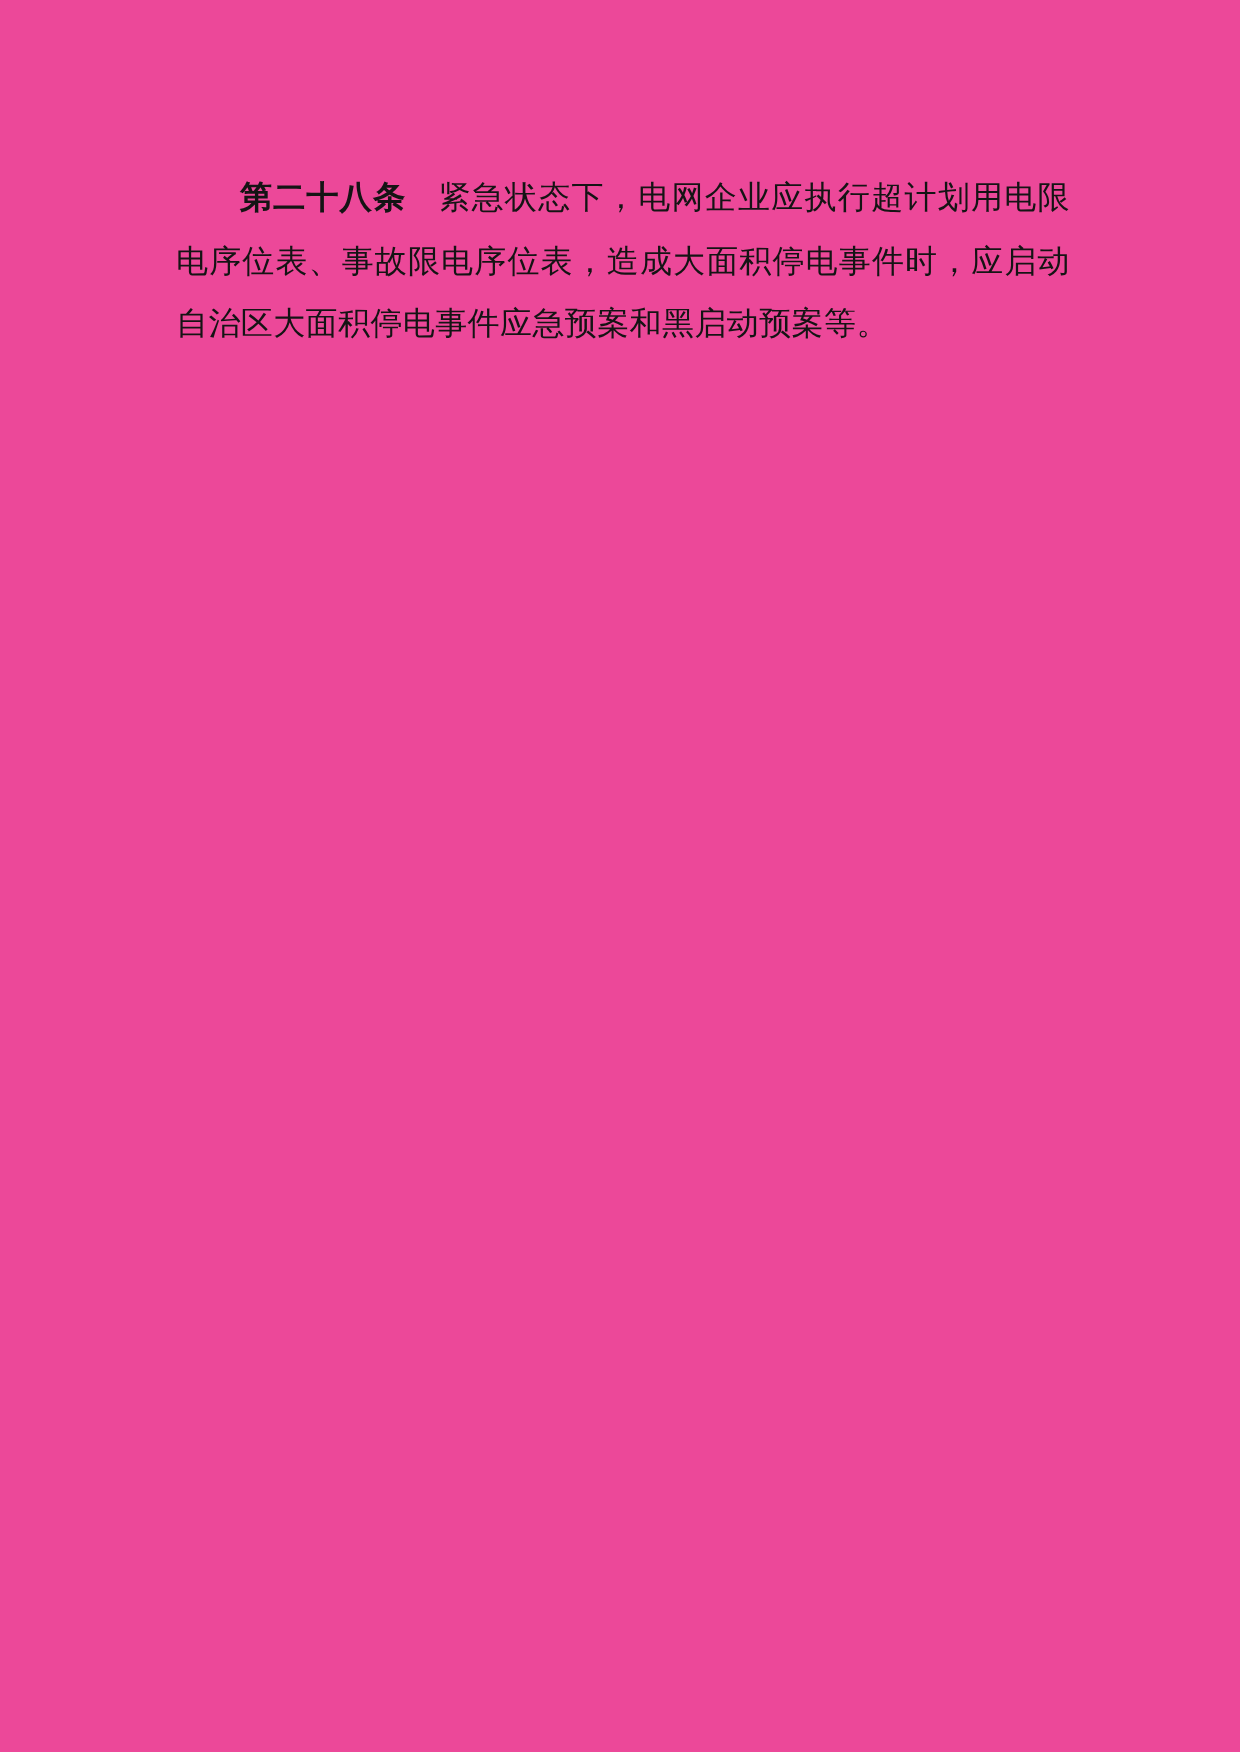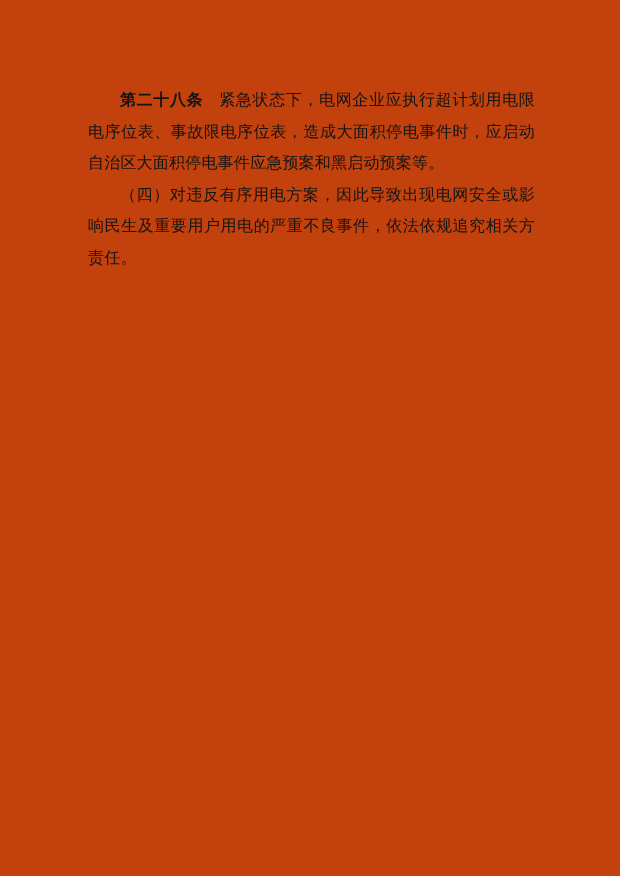--- a/index.html
+++ b/index.html
@@ -13,21 +13,21 @@
     overflow: hidden;
     position: relative;
     font-family: "Liberation Serif", "DejaVu Serif", serif;
   }
   .page {
     position: absolute;
     top: 0;
     left: 0;
     width: 620px;
     height: 876px;
-    background: #c2410c;
+    background: #ec4899;
   }
   .content {
     position: absolute;
     top: 84px;
     left: 88px;
     width: 447px;
     color: #141414;
     font-size: 16px;
     line-height: 31.6px;
     text-align: justify;
@@ -52,15 +52,14 @@
 <div class="page">
   <div class="content" id="content">
   <p class="para"><b class="heading">第二十八条</b><span class="body-text">紧急状态下，电网企业应执行超计划用电限电序位表、事故限电序位表，造成大面积停电事件时，应启动自治区大面积停电事件应急预案和黑启动预案等。</span></p>
 
 
 
 
 
 
 
-  <p class="para"><span class="body-text">（四）对违反有序用电方案，因此导致出现电网安全或影响民生及重要用户用电的严重不良事件，依法依规追究相关方责任。</span></p>
 </div>
 </div>
 
 </body></html>

